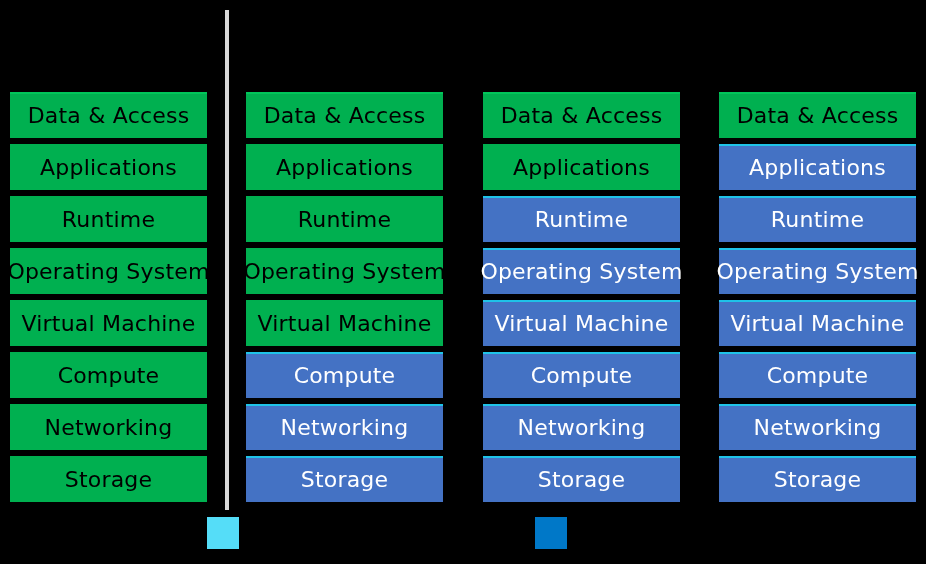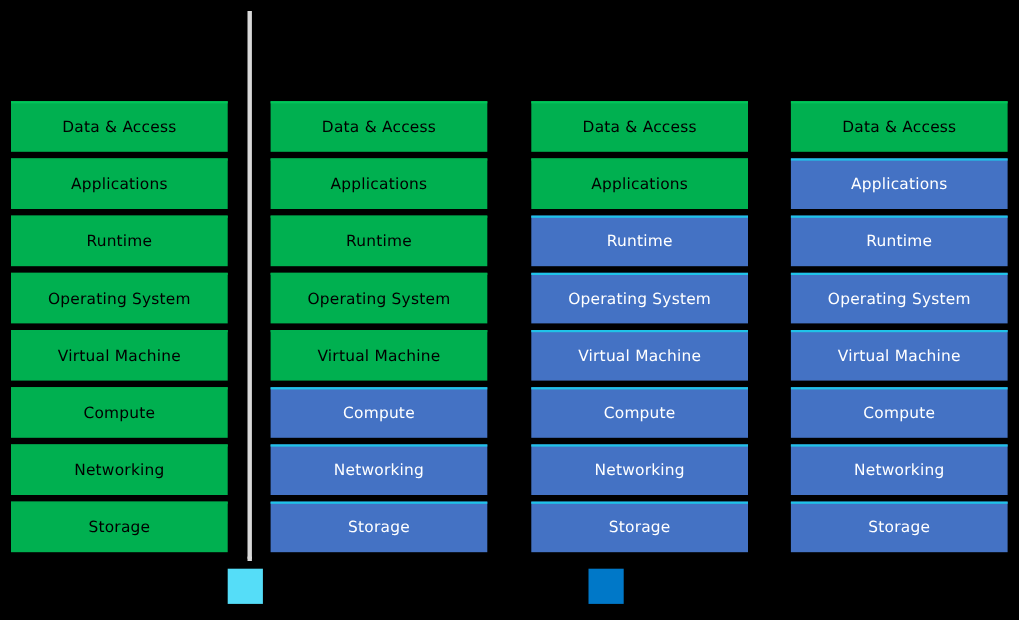--- a/index.html
+++ b/index.html
@@ -45,21 +45,21 @@
   .col-2 { left: 246px; width: 197px; }
   .col-3 { left: 483px; width: 197px; }
   .col-4 { left: 719px; width: 197px; }
 
   .block {
     height: 46px;
     box-sizing: border-box;
     display: flex;
     align-items: center;
     justify-content: center;
-    font-size: 14px;
+    font-size: 22px;
     line-height: 1;
     letter-spacing: 0.2px;
     white-space: nowrap;
   }
 
   .block.green {
     background: #00b050;
     color: #000000;
     border-top: 2px solid #00b050;
   }

